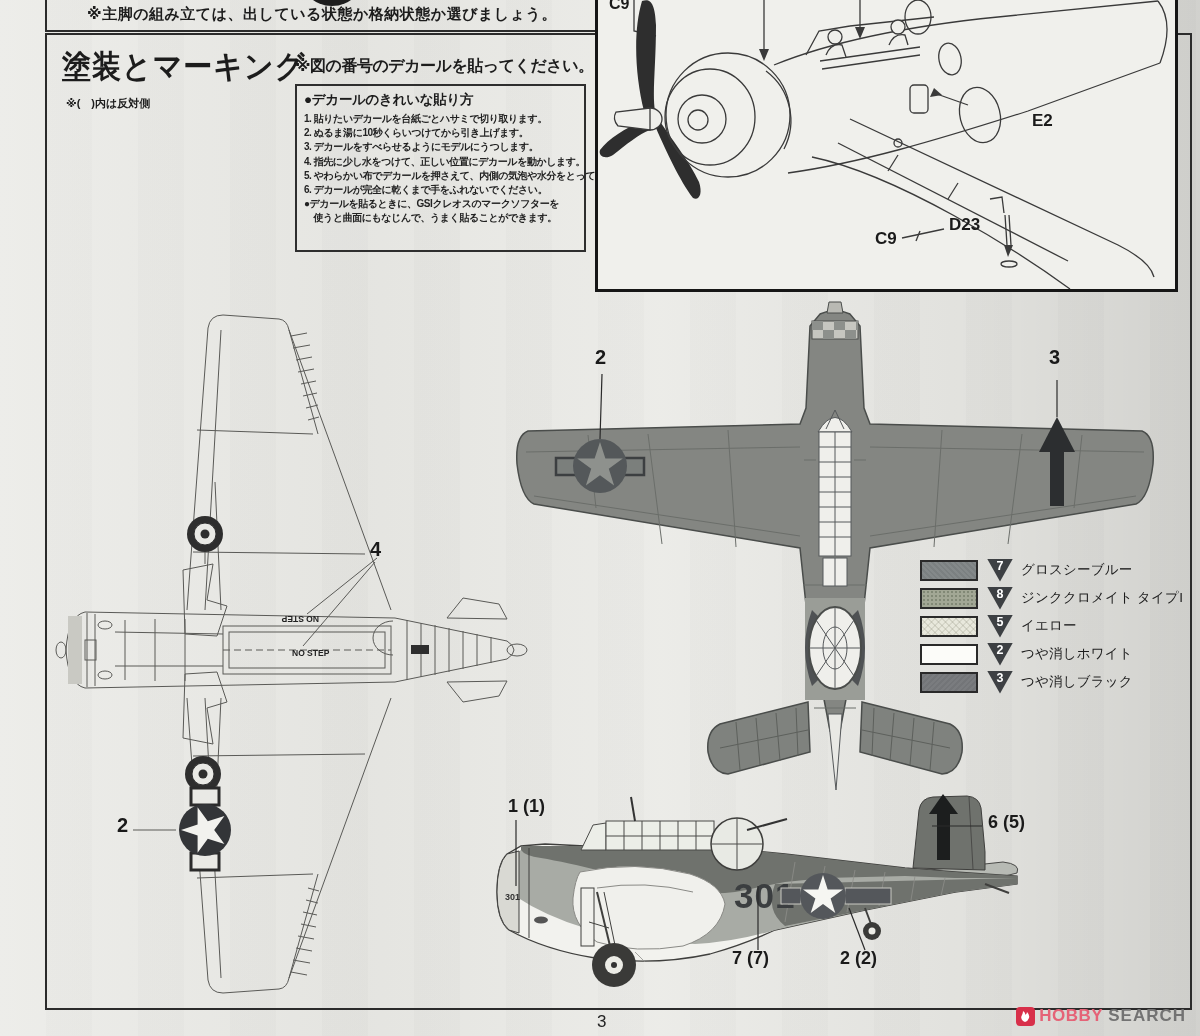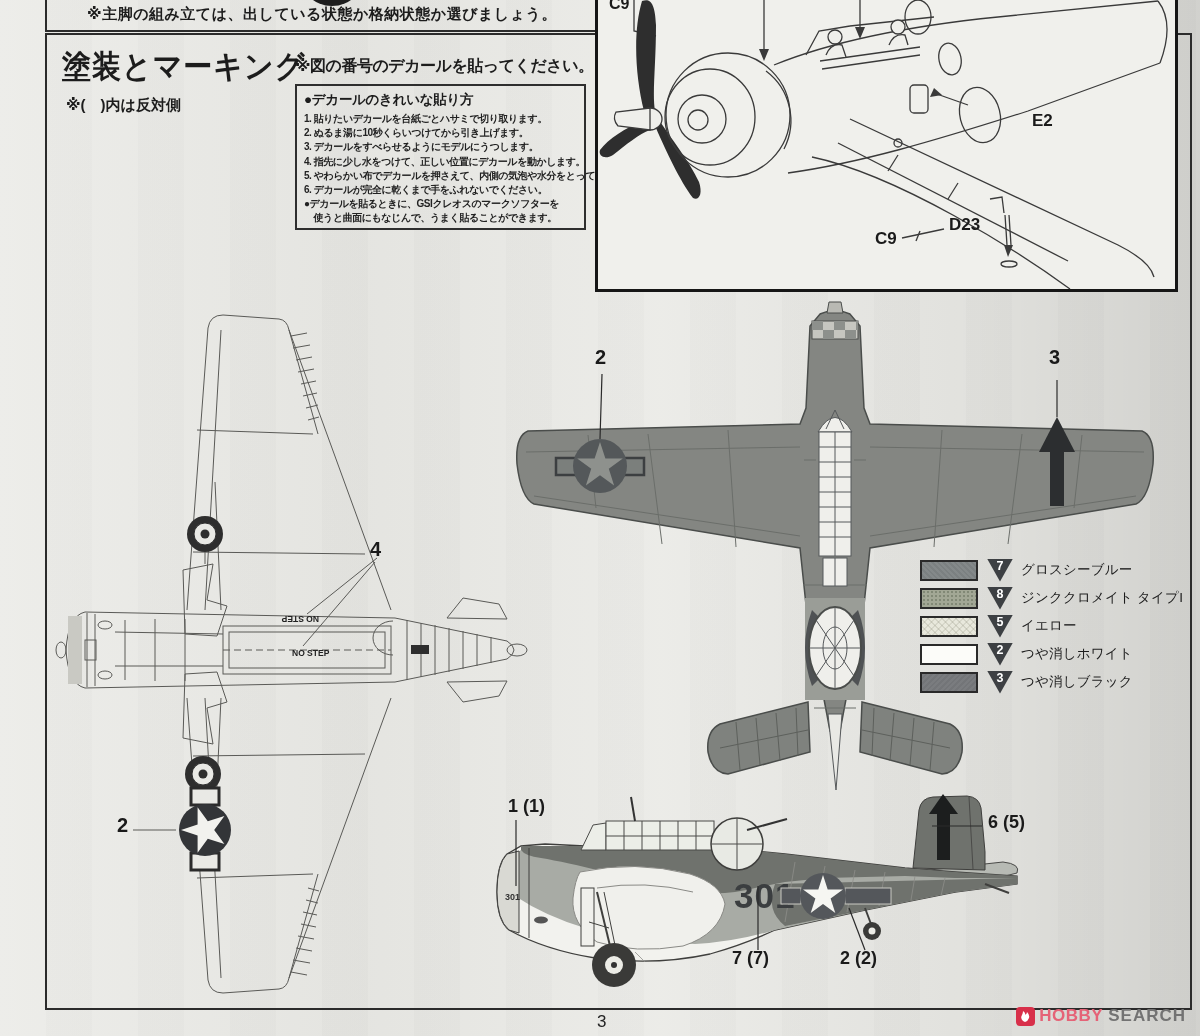--- a/index.html
+++ b/index.html
@@ -13,24 +13,24 @@
   }
   .abs{position:absolute;}
   
   #top-strip{left:45px;top:-18px;width:550px;height:48px;border:2.5px solid #2b2b2b;border-top:none;
     overflow:hidden;display:flex;align-items:flex-end;justify-content:center;}
   #top-strip .txt{font-size:15px;font-weight:bold;letter-spacing:.5px;padding-bottom:6px;white-space:nowrap;}
   #top-strip .blackcircle{position:absolute;left:252px;top:-42px;width:66px;height:66px;border-radius:50%;background:#1d1d1d;}
   
   #main-box{left:45px;top:33px;width:1143px;height:973px;border:2.5px solid #2b2b2b;}
   #section-title{left:62px;top:46px;font-size:29px;font-weight:900;letter-spacing:1px;transform:scaleY(1.08);transform-origin:left top;}
-  #section-sub{left:66px;top:96px;font-size:15px;font-weight:bold;}
+  #section-sub{left:66px;top:96px;font-size:11px;font-weight:bold;}
   #section-note{left:295px;top:56px;font-size:16px;font-weight:bold;letter-spacing:-.5px;white-space:nowrap;}
   
-  #decal-box{left:295px;top:84px;width:291px;height:146px;border:2px solid #2e2e2e;box-sizing:border-box;padding:5px 7px 4px 7px;background:rgba(255,255,255,.06);}
+  #decal-box{left:295px;top:84px;width:291px;height:168px;border:2px solid #2e2e2e;box-sizing:border-box;padding:5px 7px 4px 7px;background:rgba(255,255,255,.06);}
   #decal-box .hd{font-size:13.5px;font-weight:bold;margin-bottom:3px;letter-spacing:-.3px;white-space:nowrap;}
   #decal-box .st{font-size:10px;line-height:14.2px;letter-spacing:-.45px;white-space:nowrap;font-weight:bold;color:#222;}
   
   #tr-panel{left:595px;top:-10px;width:583px;height:302px;border:3px solid #161616;box-sizing:border-box;background:#f0f0ec;}
   #tr-panel svg{position:absolute;left:0;top:0;}
   .plabel{position:absolute;font-size:16px;font-weight:bold;color:#1a1a1a;}
   
   .dlabel{position:absolute;font-size:20px;font-weight:bold;color:#1a1a1a;}
   .slabel{position:absolute;font-size:18px;font-weight:bold;color:#1a1a1a;white-space:nowrap;}
   

